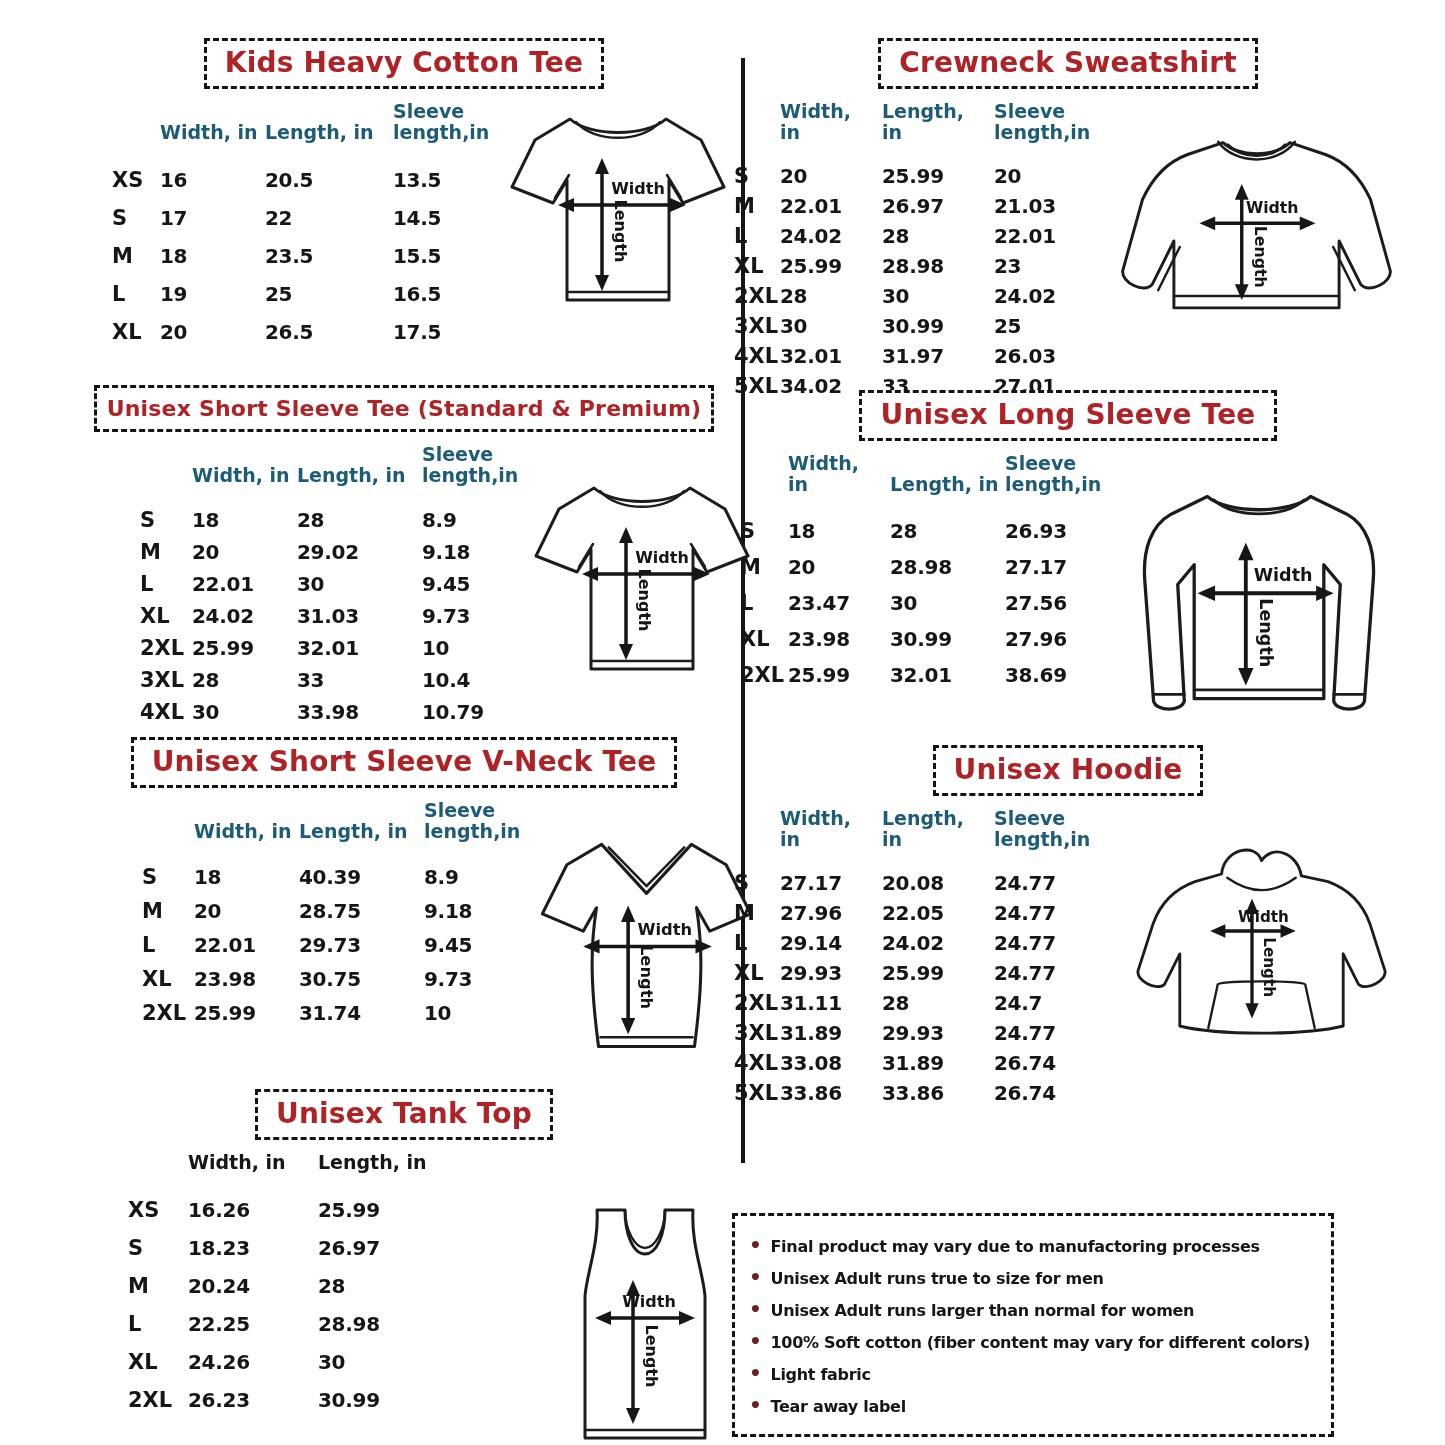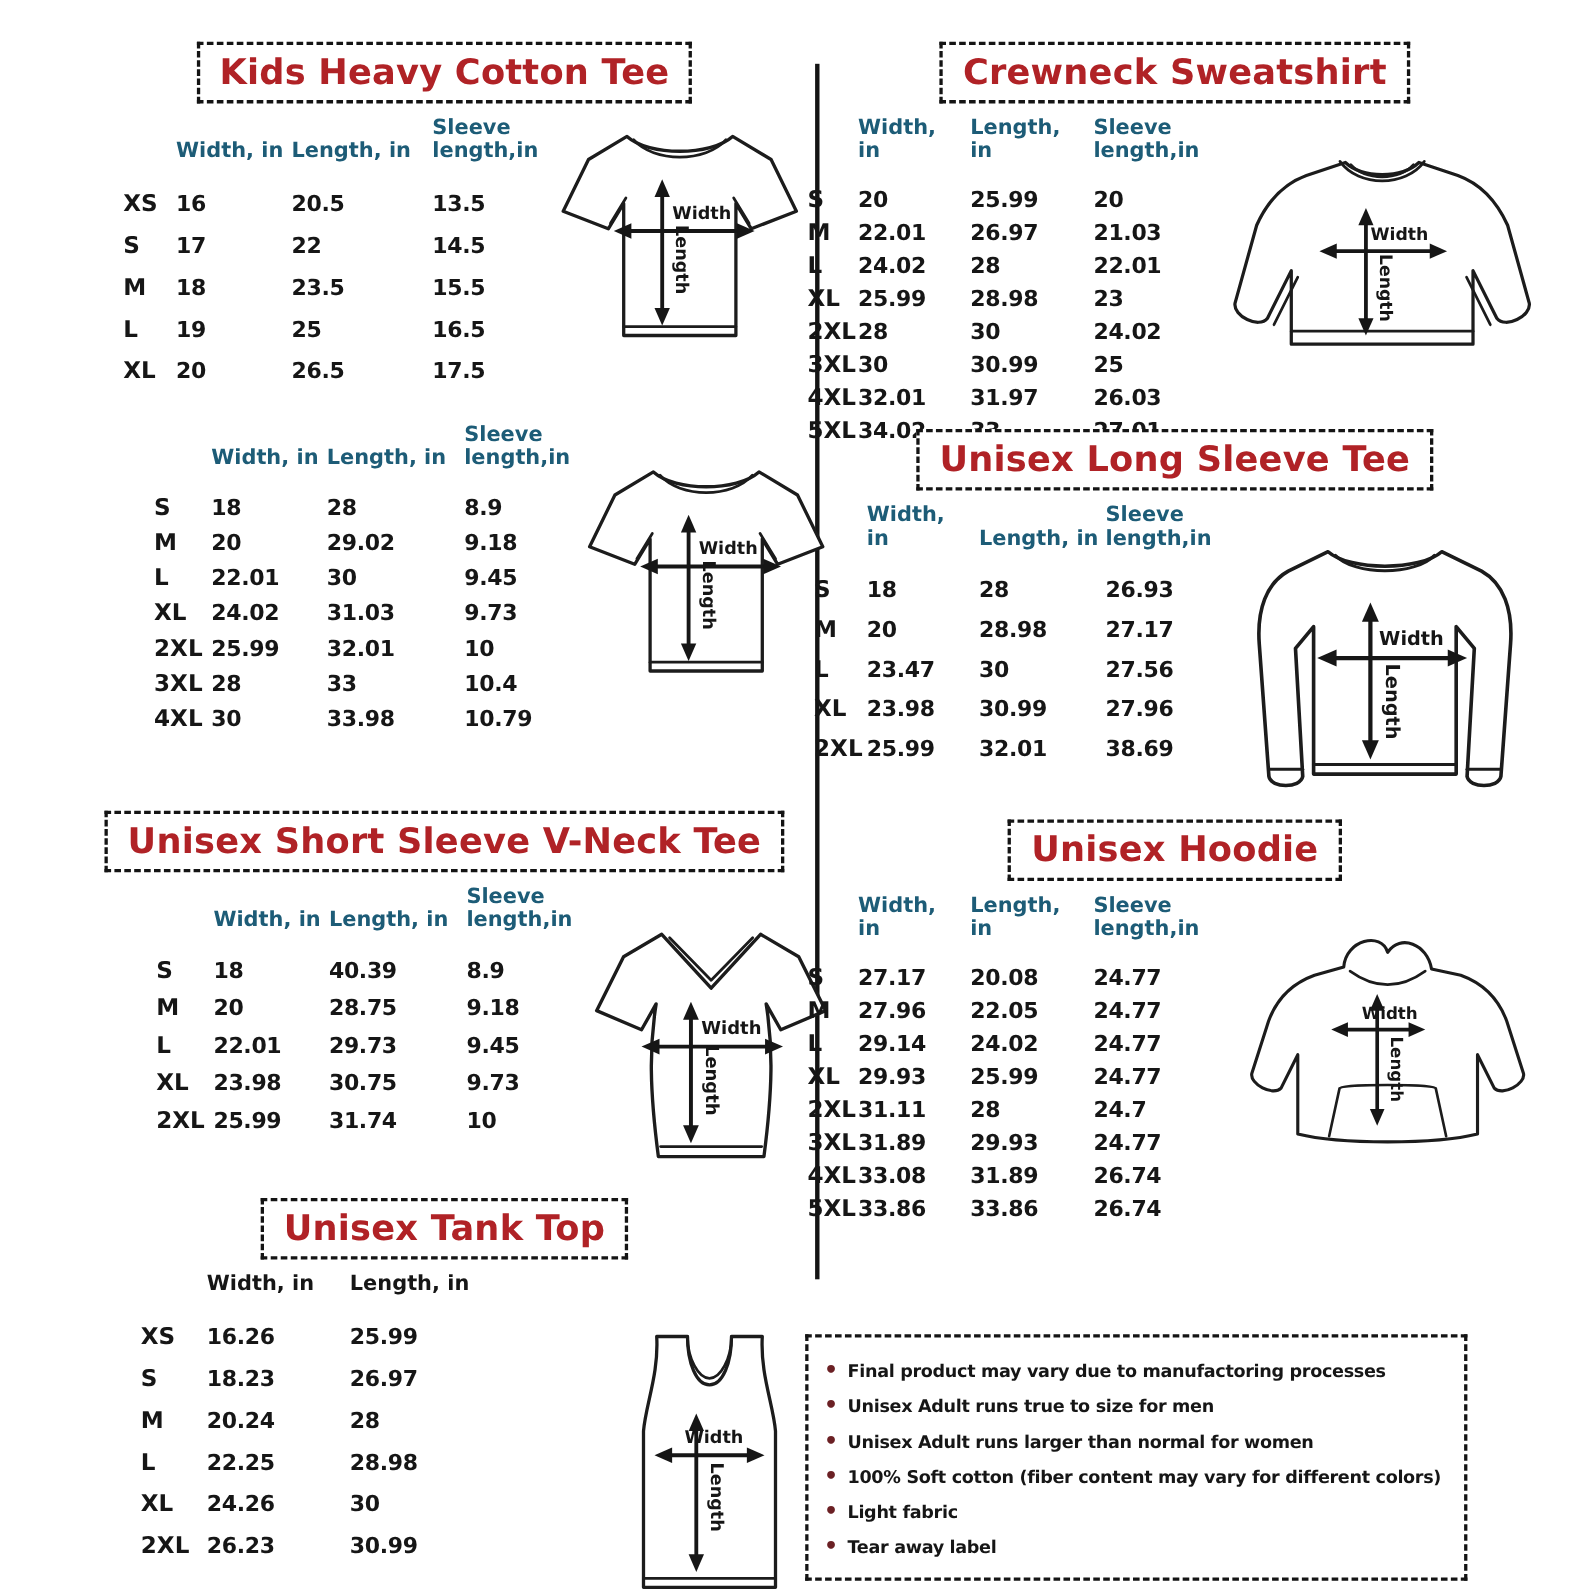--- a/index.html
+++ b/index.html
@@ -8,21 +8,21 @@
     font-family:"DejaVu Sans",sans-serif;font-weight:bold;color:#161616;
   }
   #divider{position:absolute;left:741px;top:58px;width:4px;height:1105px;background:#141414;}
   .col{position:absolute;top:38px;display:flex;flex-direction:column;}
   #col-left{left:70px;width:668px;}
   #col-right{left:732px;width:672px;}
   .sec{overflow:visible;}
   .titlewrap{text-align:center;margin-bottom:12px;}
   .title{
     display:inline-block;border:3px dashed #141414;padding:5px 18px 7px 18px;
-    color:#b02226;font-size:32px;letter-spacing:.2px;background:#fff;white-space:nowrap;
+    color:#b02226;font-size:28px;letter-spacing:.2px;background:#fff;white-space:nowrap;
   }
   .title.long{font-size:22px;padding:8px 10px;}
   .content{display:flex;justify-content:space-between;align-items:flex-start;}
   .tbl{display:grid;flex:0 0 auto;}
   .hdr{
     color:#1d5c77;font-size:19px;line-height:21px;white-space:pre-line;
     align-self:end;padding-bottom:18px;padding-right:6px;
   }
   .hdr.black{color:#161616;}
   .cell{display:flex;align-items:center;}
@@ -87,20 +87,21 @@
             <path class="ahead" d="M104 188 L97 172 L111 172 Z"></path>
             <path class="arrow" d="M73 102 L175 102"></path>
             <path class="ahead" d="M60 102 L76 95 L76 109 Z"></path>
             <path class="ahead" d="M188 102 L172 95 L172 109 Z"></path>
             <text class="diaglabel" x="140" y="91">Width</text>
             <text class="diaglabel" transform="rotate(90 117 128)" x="117" y="128">Length</text>
           </svg></div>
       </div>
     </section>
     <section class="sec" style="height: 352px;">
+      <div class="titlewrap"><div class="title long">Unisex Short Sleeve Tee (Standard &amp; Premium)</div></div>
       <div class="content">
         <div class="tbl" style="grid-template-columns: 52px 105px 125px 100px; margin-left: 70px;">
           <div class="hdr"></div>
           <div class="hdr">Width, in</div>
           <div class="hdr">Length, in</div>
           <div class="hdr">Sleeve
 length,in</div>
           <div class="cell size" style="height: 32px;">S</div>
           <div class="cell val" style="height: 32px;">18</div>
           <div class="cell val" style="height: 32px;">28</div>

